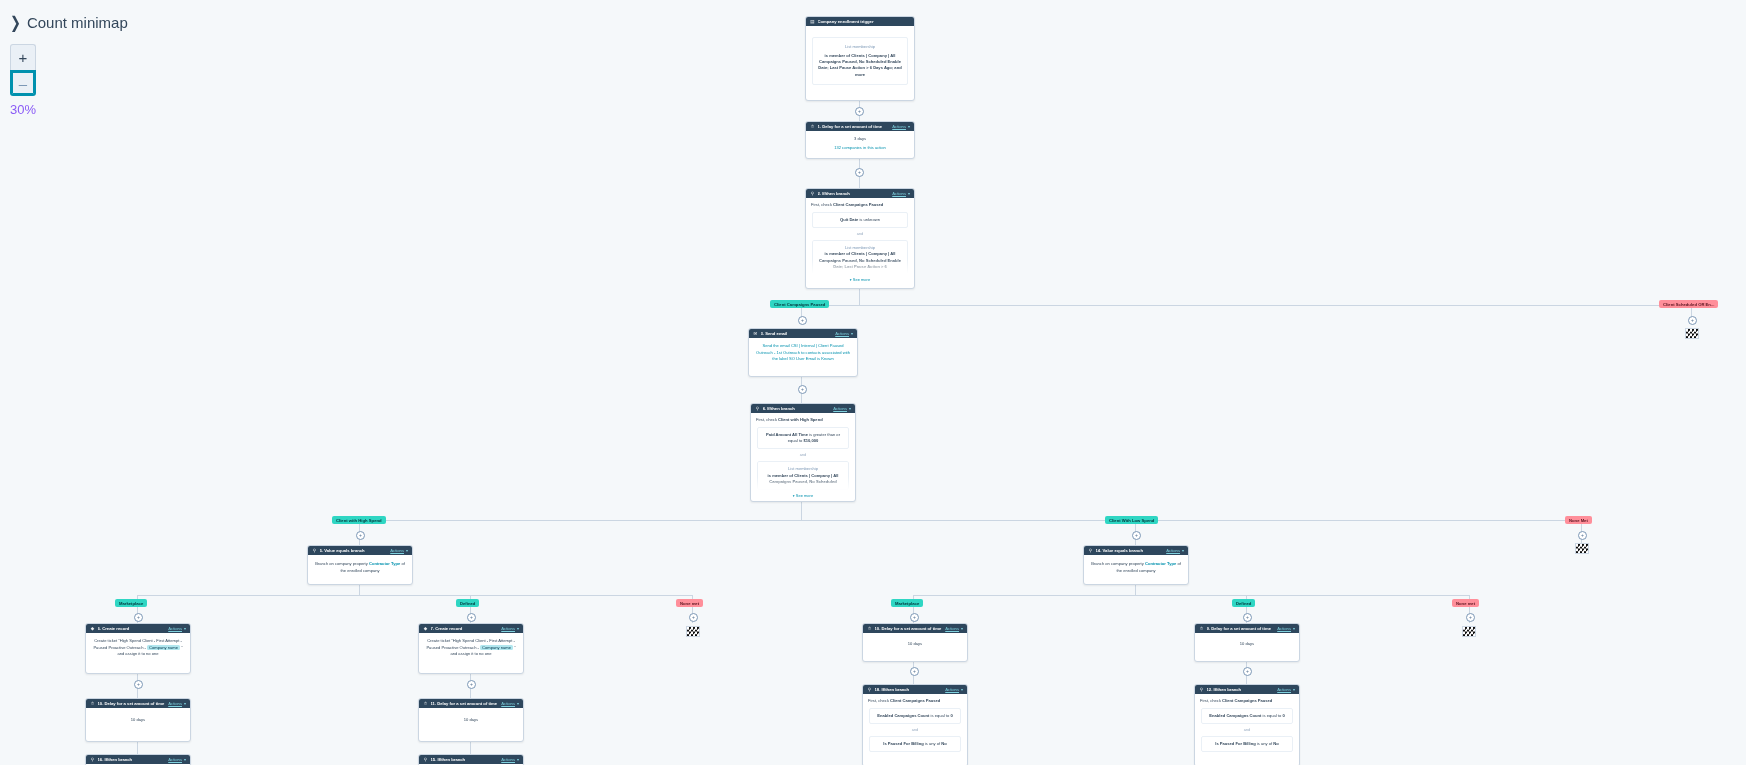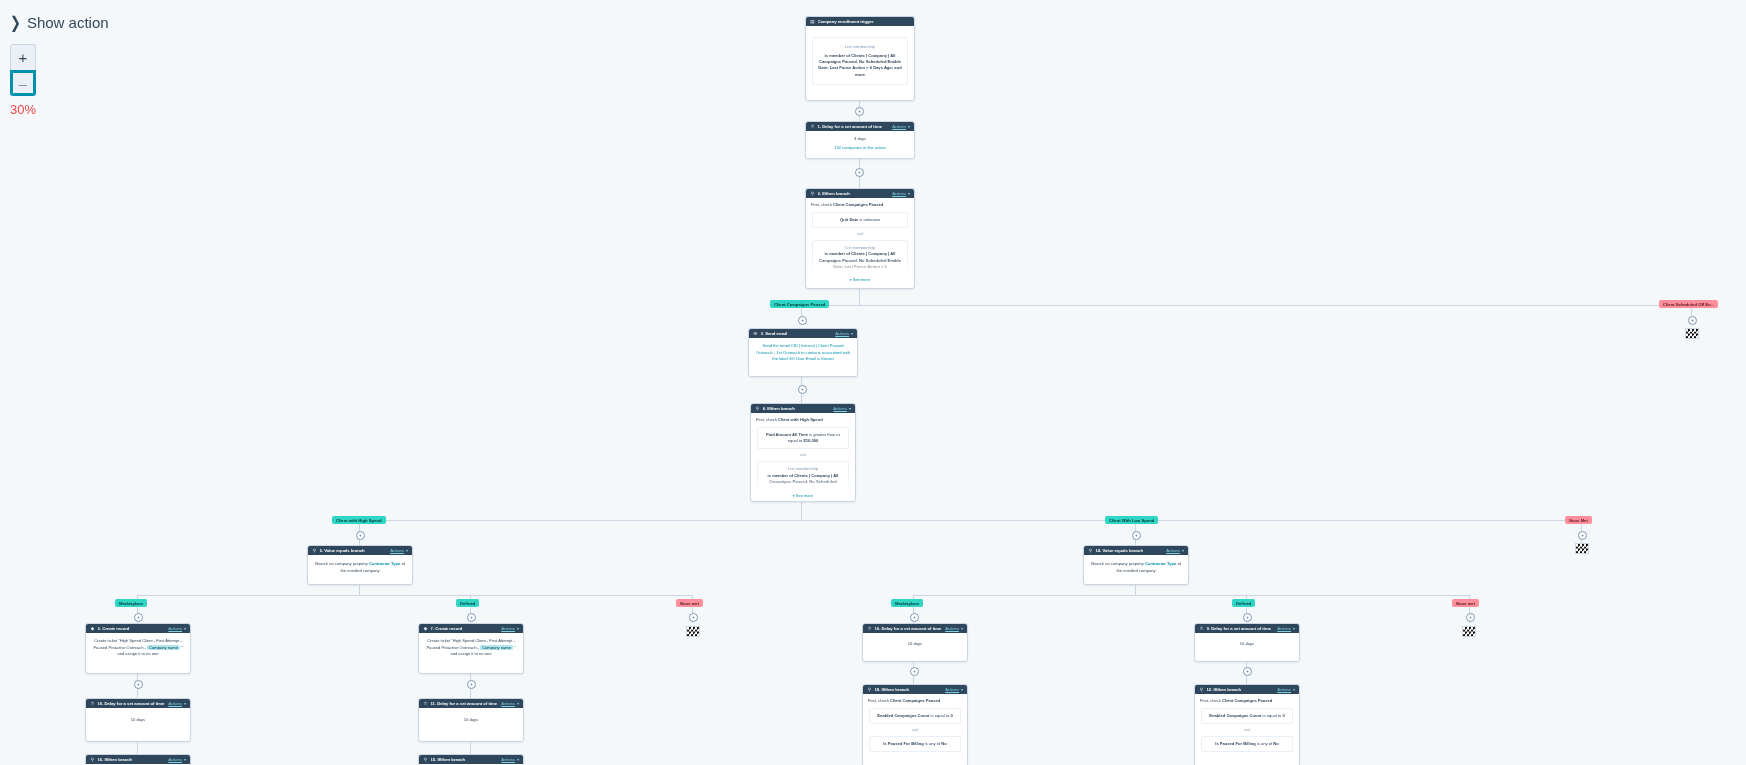--- a/index.html
+++ b/index.html
@@ -27,21 +27,21 @@
     background:#eaf0f6;border:1px solid #cbd6e2;
     display:flex;align-items:center;justify-content:center;
     font-size:15px;color:#33475b;cursor:pointer;line-height:1;
   }
   .zoom-btn.plus{border-radius:3px 3px 0 0;border-bottom:none;}
   .zoom-btn.minus{
     border-radius:0 0 3px 3px;
     border:2px solid #0091ae;box-shadow:0 0 0 1px #0091ae inset;
     color:#7c98b6;
   }
-  .zoom-level{position:absolute;left:10px;top:102px;font-size:13px;color:#ef4444;}
+  .zoom-level{position:absolute;left:10px;top:102px;font-size:13px;color:#8b5cf6;}
 
   
   .vline{position:absolute;width:1px;background:#cbd6e2;}
   .hline{position:absolute;height:1px;background:#cbd6e2;}
   .plusnode{
     position:absolute;width:7px;height:7px;border-radius:50%;
     background:#fff;border:1px solid #7c98b6;
     display:flex;align-items:center;justify-content:center;
     font-size:5px;color:#516f90;line-height:1;
   }
@@ -106,21 +106,21 @@
     border:1px solid #cbd6e2;
   }
 </style>
 </head>
 <body>
 
 <div id="canvas">
 
   <div class="minimap-toggle">
     <span class="chev">❯</span>
-    <span>Show action</span>
+    <span>Count minimap</span>
   </div>
   <div class="zoom-stack">
     <div class="zoom-btn plus">+</div>
     <div class="zoom-btn minus">–</div>
   </div>
   <div class="zoom-level">30%</div>
 
   <div class="vline" style="left:859px;top:99px;height:22px;"></div>
   <div class="plusnode" style="left:855px;top:107px;">+</div>
   <div class="vline" style="left:859px;top:157px;height:31px;"></div>

